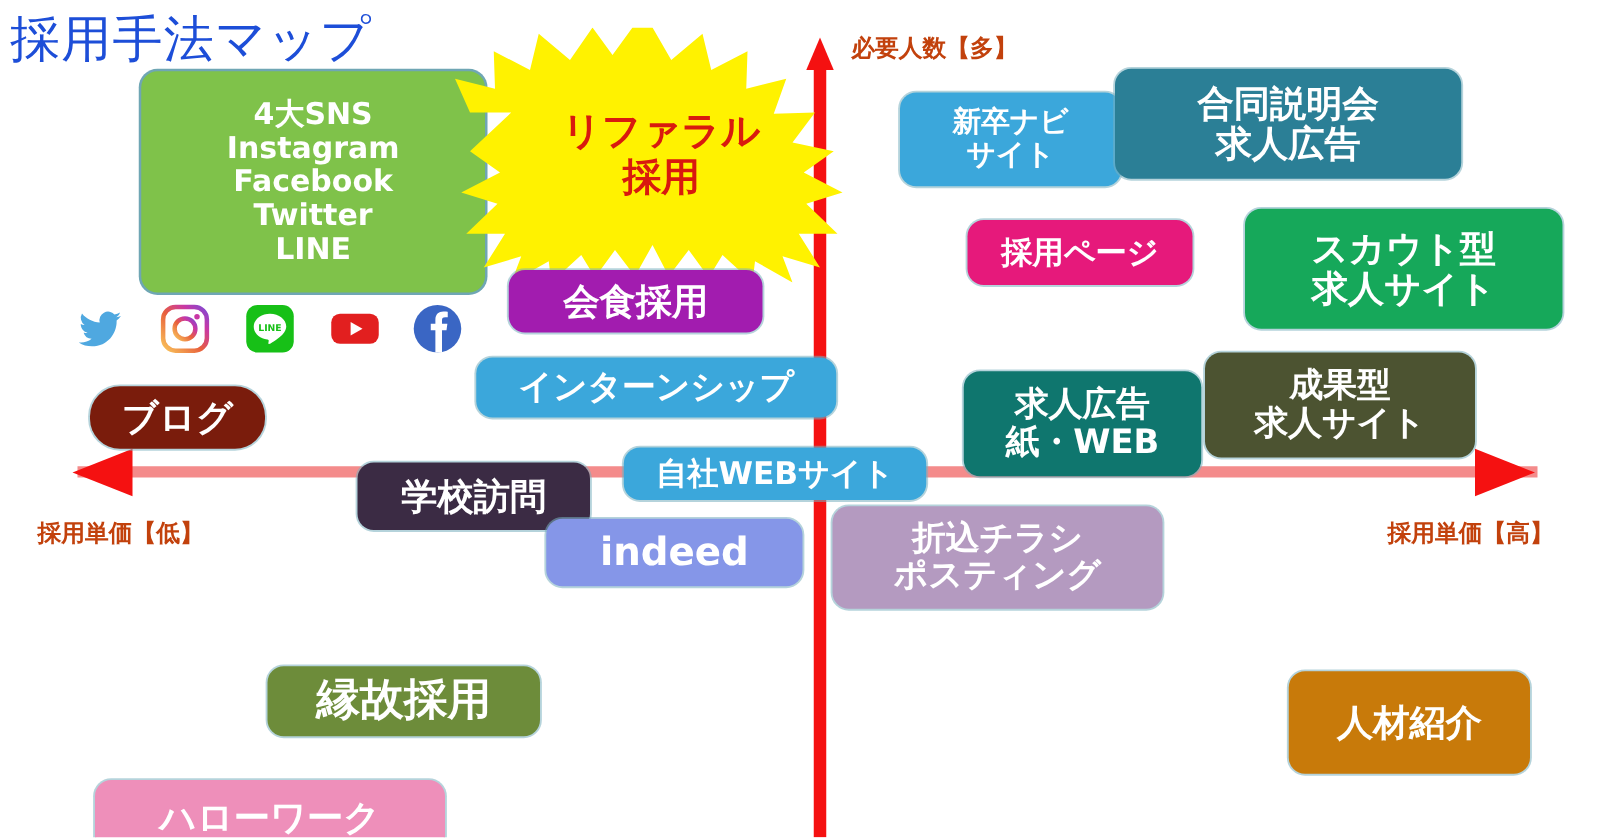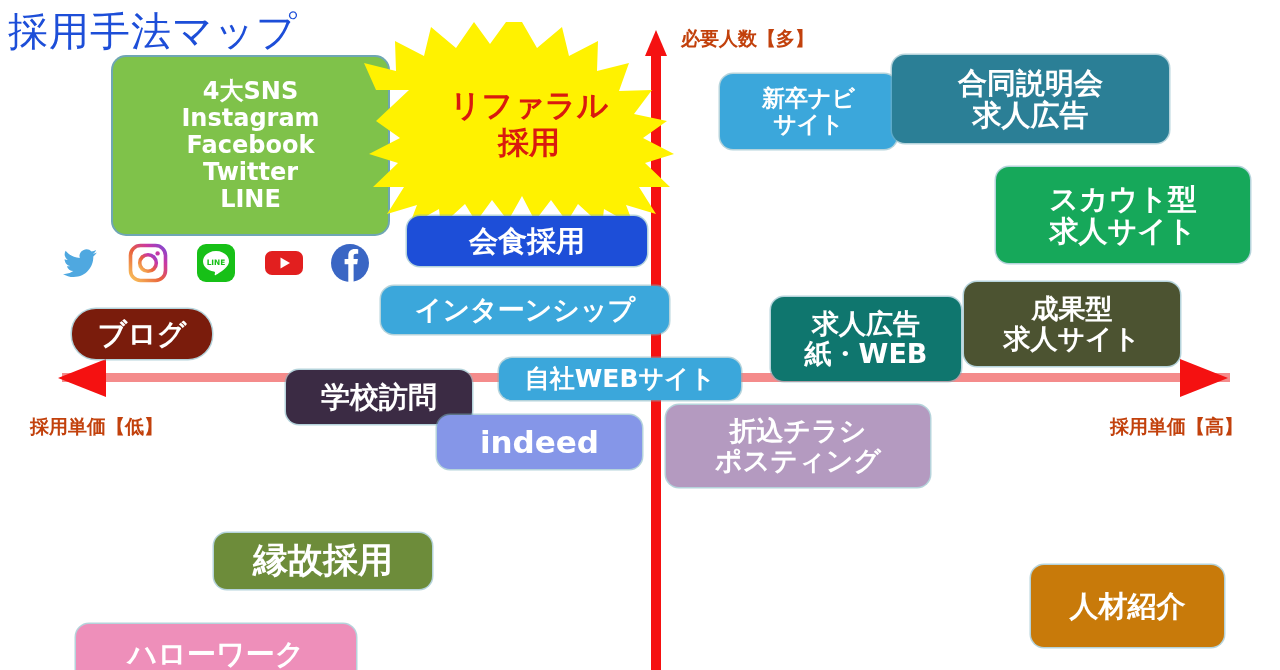--- a/index.html
+++ b/index.html
@@ -223,41 +223,44 @@
   <div class="node" style="left:720px; top:74px; width:177px; height:75px; font-size:23px; background:#3BA7DB;">
     <span>新卒ナビ
 サイト</span>
   </div>
 
   <div class="node" style="left:892px; top:55px; width:277px; height:88px; font-size:29px; background:#2B7F96;">
     <span>合同説明会
 求人広告</span>
   </div>
 
+  <div class="node" style="left:774px; top:176px; width:180px; height:52px; font-size:25px; background:#E6197B;">
+    <span>採用ページ</span>
+  </div>
 
   <div class="node" style="left:996px; top:167px; width:254px; height:96px; font-size:29px; background:#16A85A;">
     <span>スカウト型
 求人サイト</span>
   </div>
 
   <div class="starburst">
     <svg viewBox="0 0 364 204" preserveAspectRatio="none">
       <polygon fill="#FFF200" points="
         182,0 197,26 222,5 229,34 258,19 257,49 289,41 279,69 312,68 294,92
         327,99 303,116 334,132 305,141 330,165 299,165 316,192 286,183 294,204
         264,187 262,204 238,182 227,200 211,178 195,199 182,174 168,199 152,178
         136,200 125,182 101,204 99,187 69,204 77,183 47,192 64,165 33,165 58,141
         29,132 60,116 36,99 69,68 36,68 24,41 56,49 55,19 84,34 91,5 116,26 134,0
         150,22 166,0"></polygon>
     </svg>
     <div class="burst-text">リファラル
 採用</div>
   </div>
 
-  <div class="node" style="left:407px; top:216px; width:240px; height:50px; font-size:29px; background:#1d4ed8;">
+  <div class="node" style="left:407px; top:216px; width:203px; height:50px; font-size:29px; background:#a21caf;">
     <span>会食採用</span>
   </div>
 
   <div class="node" style="left:381px; top:286px; width:288px; height:48px; font-size:27px; background:#3BA7DB;">
     <span>インターンシップ</span>
   </div>
 
   <div class="node" style="left:771px; top:297px; width:190px; height:84px; font-size:27px; background:#0f766e;">
     <span>求人広告
 紙・WEB</span>
@@ -290,17 +293,17 @@
   </div>
 
   <div class="node" style="left:214px; top:533px; width:218px; height:56px; font-size:35px; background:#6D8C3A;">
     <span>縁故採用</span>
   </div>
 
   <div class="node" style="left:76px; top:624px; width:280px; height:60px; font-size:29px; background:#EE8FBA;">
     <span>ハローワーク</span>
   </div>
 
-  <div class="node" style="left:1031px; top:537px; width:193px; height:82px; font-size:29px; background:#C87A0A;margin-top:28px;">
+  <div class="node" style="left:1031px; top:537px; width:193px; height:82px; font-size:29px; background:#C87A0A;">
     <span>人材紹介</span>
   </div>
 
 </div>
 
 </body></html>

